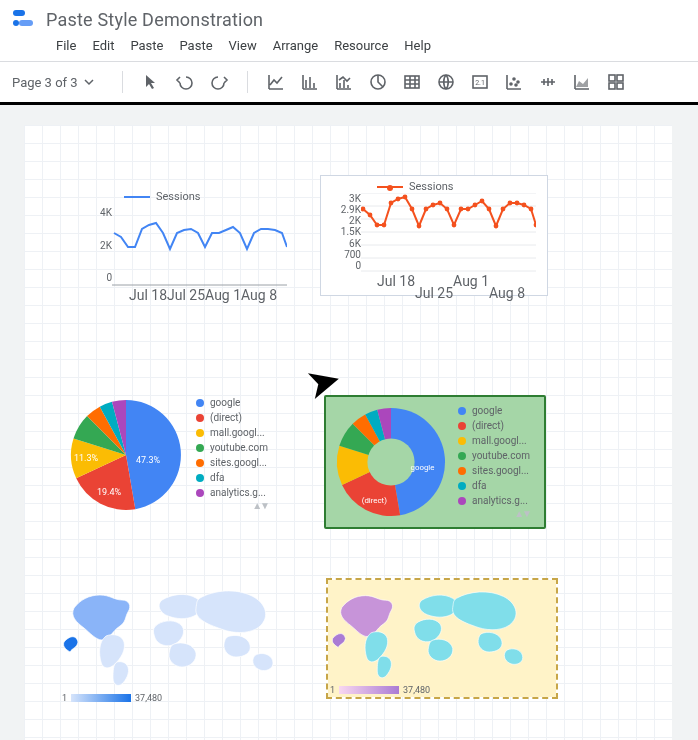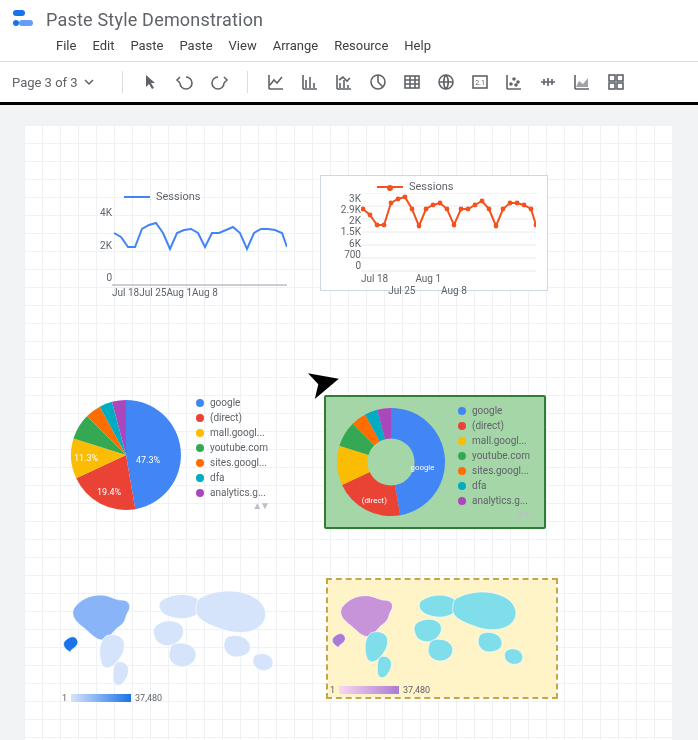--- a/index.html
+++ b/index.html
@@ -30,21 +30,21 @@
 
   
   .panel { position: relative; }
   .lc1 { position: absolute; left: 60px; top: 65px; width: 210px; }
   .lc2 { position: absolute; left: 296px; top: 50px; width: 228px; border: 1px solid #cfd7e3; padding: 4px 6px 6px 6px; background: #fff; }
 
   .legend-line { display: flex; align-items: center; gap: 6px; font-size: 11px; color: #5f6368; margin-left: 40px; }
   .legend-swatch-line { width: 26px; height: 0; border-top: 2px solid currentColor; }
   .legend-swatch-line.m { position: relative; }
   .legend-swatch-line.m::before { content: ""; position: absolute; left: 50%; top: -3px; width: 6px; height: 6px; background: currentColor; border-radius: 50%; margin-left: -3px; }
-  .axis-x { display: flex; font-size: 10px; color: #5f6368; justify-content: flex-start; }
+  .axis-x { display: flex; font-size: 14px; color: #5f6368; justify-content: center; }
   .xlabel { text-align: center; font-size: 10px; font-style: italic; color: #6b7687; }
 
   
   .pie1 { position: absolute; left: 42px; top: 270px; width: 250px; display: flex; gap: 10px; }
   .pie2 { position: absolute; left: 300px; top: 270px; width: 222px; background: #a5d6a7; border: 2px solid #2e7d32; border-radius: 2px; padding: 6px; display: flex; gap: 8px; }
   .pie-legend { font-size: 10px; color: #5f6368; }
   .pie-legend div { display: flex; align-items: center; gap: 6px; white-space: nowrap; line-height: 1.5; }
   .dot { width: 8px; height: 8px; border-radius: 50%; }
   .pager { text-align: right; color: #bdc1c6; font-size: 10px; letter-spacing: -2px; }
 

